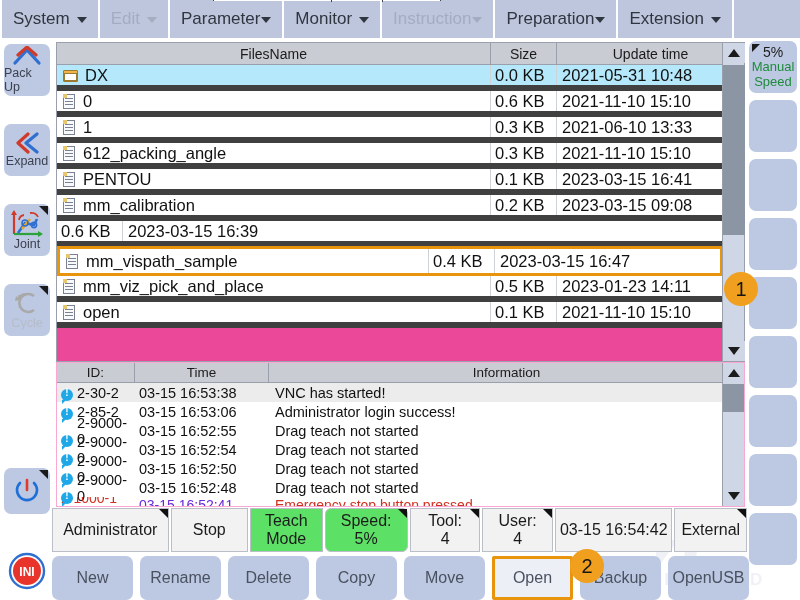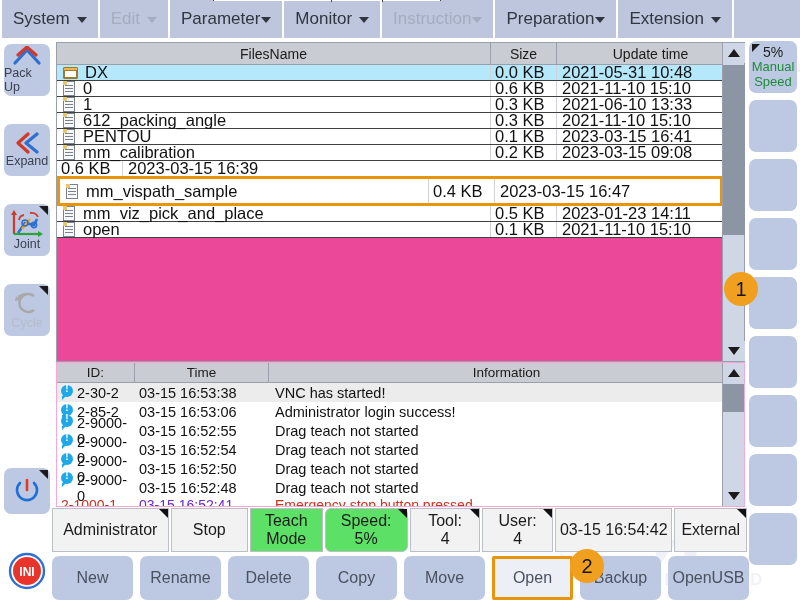--- a/index.html
+++ b/index.html
@@ -107,22 +107,22 @@
     display:flex; height:22px; background:#c9ccd2;
     border-bottom:1px solid #9aa0ab;
     font-size:14px; color:#1b1b1b;
   }
   .th{ display:flex; align-items:center; justify-content:center; height:21px; }
   .th.name{ width:434px; border-right:1px solid #9aa0ab;}
   .th.size{ width:66px; border-right:1px solid #9aa0ab;}
   .th.time{ flex:1; }
   #file-rows{ position:absolute; left:0; top:22px; width:666px; }
   .frow{
-    display:flex; height:16px; align-items:stretch;
-    border-bottom:1px solid #404040; background:#ffffff;
+    display:flex; height:26px; align-items:stretch;
+    border-bottom:6px solid #404040; background:#ffffff;
     font-size:16.5px; color:#111;
   }
   .frow.sel{ background:#b5e8fb; }
   .frow.highlight{
     border:3px solid #e8940c; height:30px; margin-top:-1px;
   }
   .fc-name{ width:434px; display:flex; align-items:center; gap:7px; padding-left:6px;
             border-right:1px solid #cfd2d7;}
   .frow.highlight .fc-name{ width:369px; }
   .fc-size{ width:66px; display:flex; align-items:center; padding-left:4px;
@@ -158,21 +158,21 @@
   .lthead{
     display:flex; height:20px; background:#c9ccd2; border-bottom:1px solid #9aa0ab;
     font-size:13.5px; color:#1b1b1b;
   }
   .lth{ display:flex;align-items:center;justify-content:center;height:19px;}
   .lth.id{ width:78px; border-right:1px solid #9aa0ab;}
   .lth.time{ width:134px; border-right:1px solid #9aa0ab;}
   .lth.info{ flex:1; }
   .lrow{ display:flex; height:19px; align-items:center; font-size:14.5px; color:#111; }
   .lrow.alt{ background:#ececec; }
-  .lc-id{ width:78px; display:flex;align-items:flex-start;gap:4px;padding-left:4px;}
+  .lc-id{ width:78px; display:flex;align-items:flex-end;gap:4px;padding-left:4px;}
   .lc-time{ width:134px; padding-left:4px;}
   .lc-info{ flex:1; padding-left:6px;}
   .ic-info{ width:12px;height:12px;border-radius:50%;background:#1fa8e8;position:relative;flex:0 0 auto;}
   .ic-info::after{ content:"!"; position:absolute; left:0;right:0;top:-2px; text-align:center;
     font-size:10px; color:#fff; font-weight:bold; }
   .ic-info::before{ content:""; position:absolute; left:1px; bottom:-3px;
     width:0;height:0;border-left:4px solid #1fa8e8;border-bottom:4px solid transparent;}
   #log-clip-row{ height:9px; overflow:hidden; color:#d03020; font-size:14px; display:flex; }
 
   

